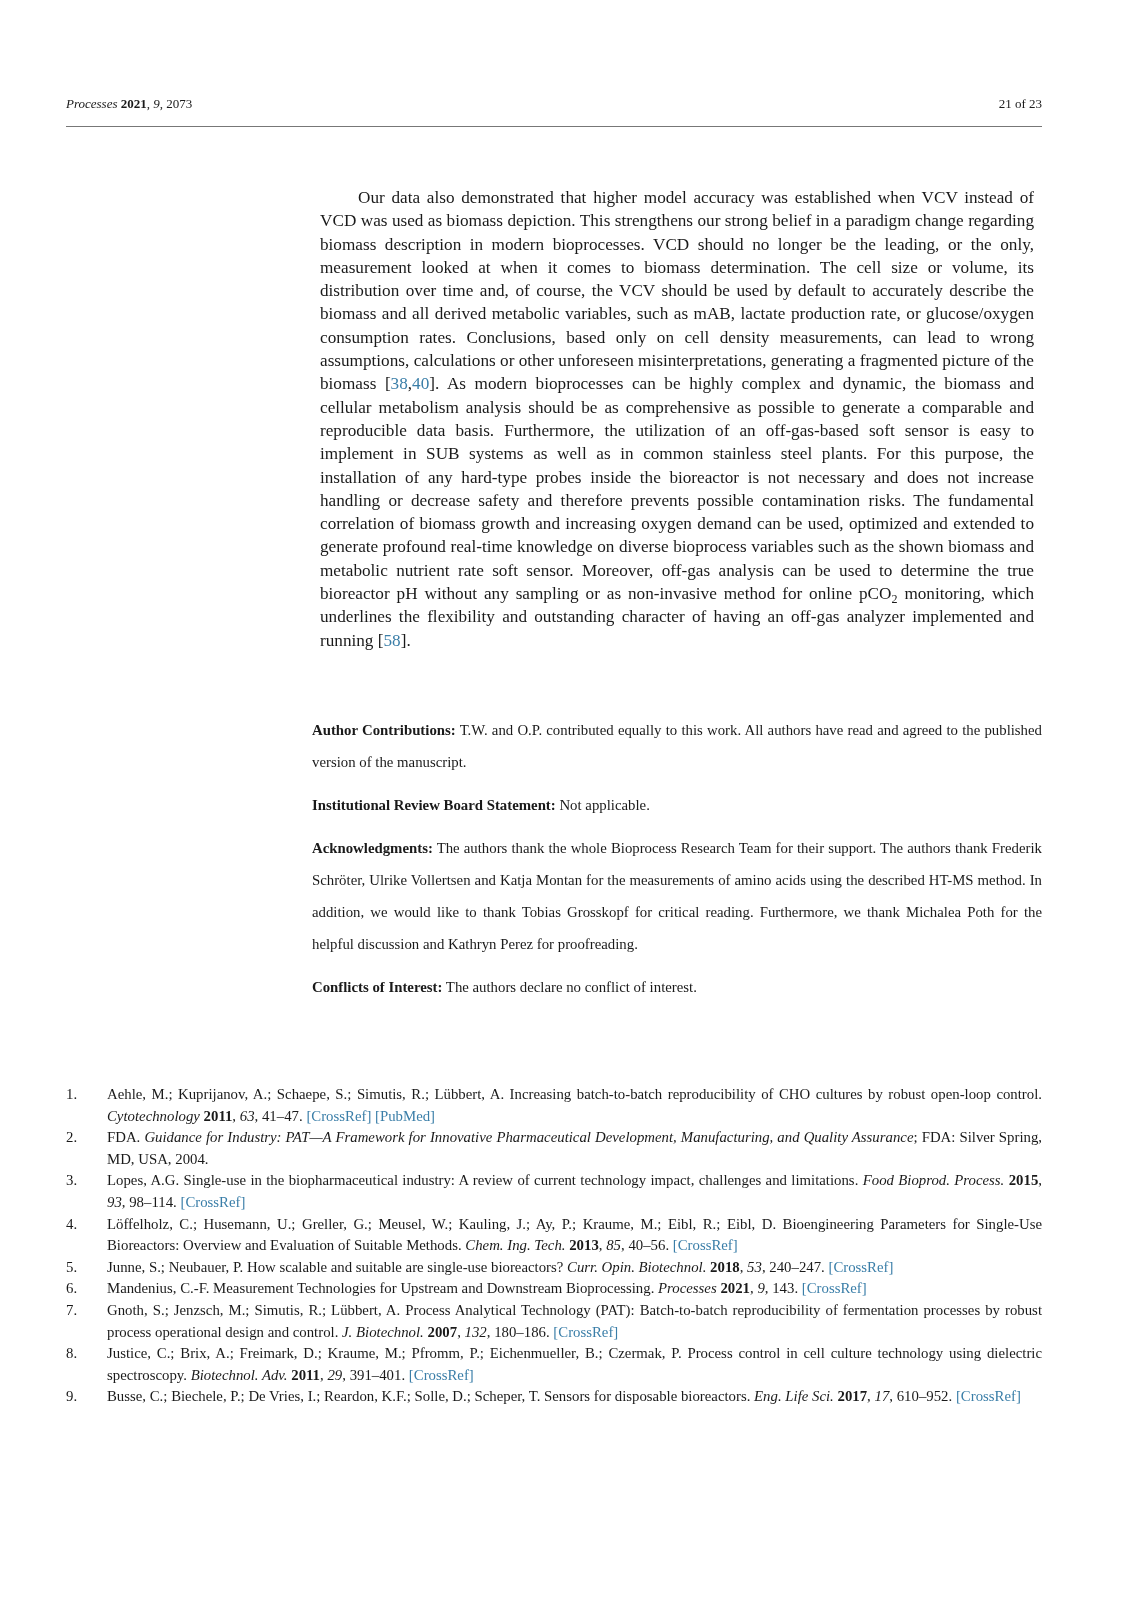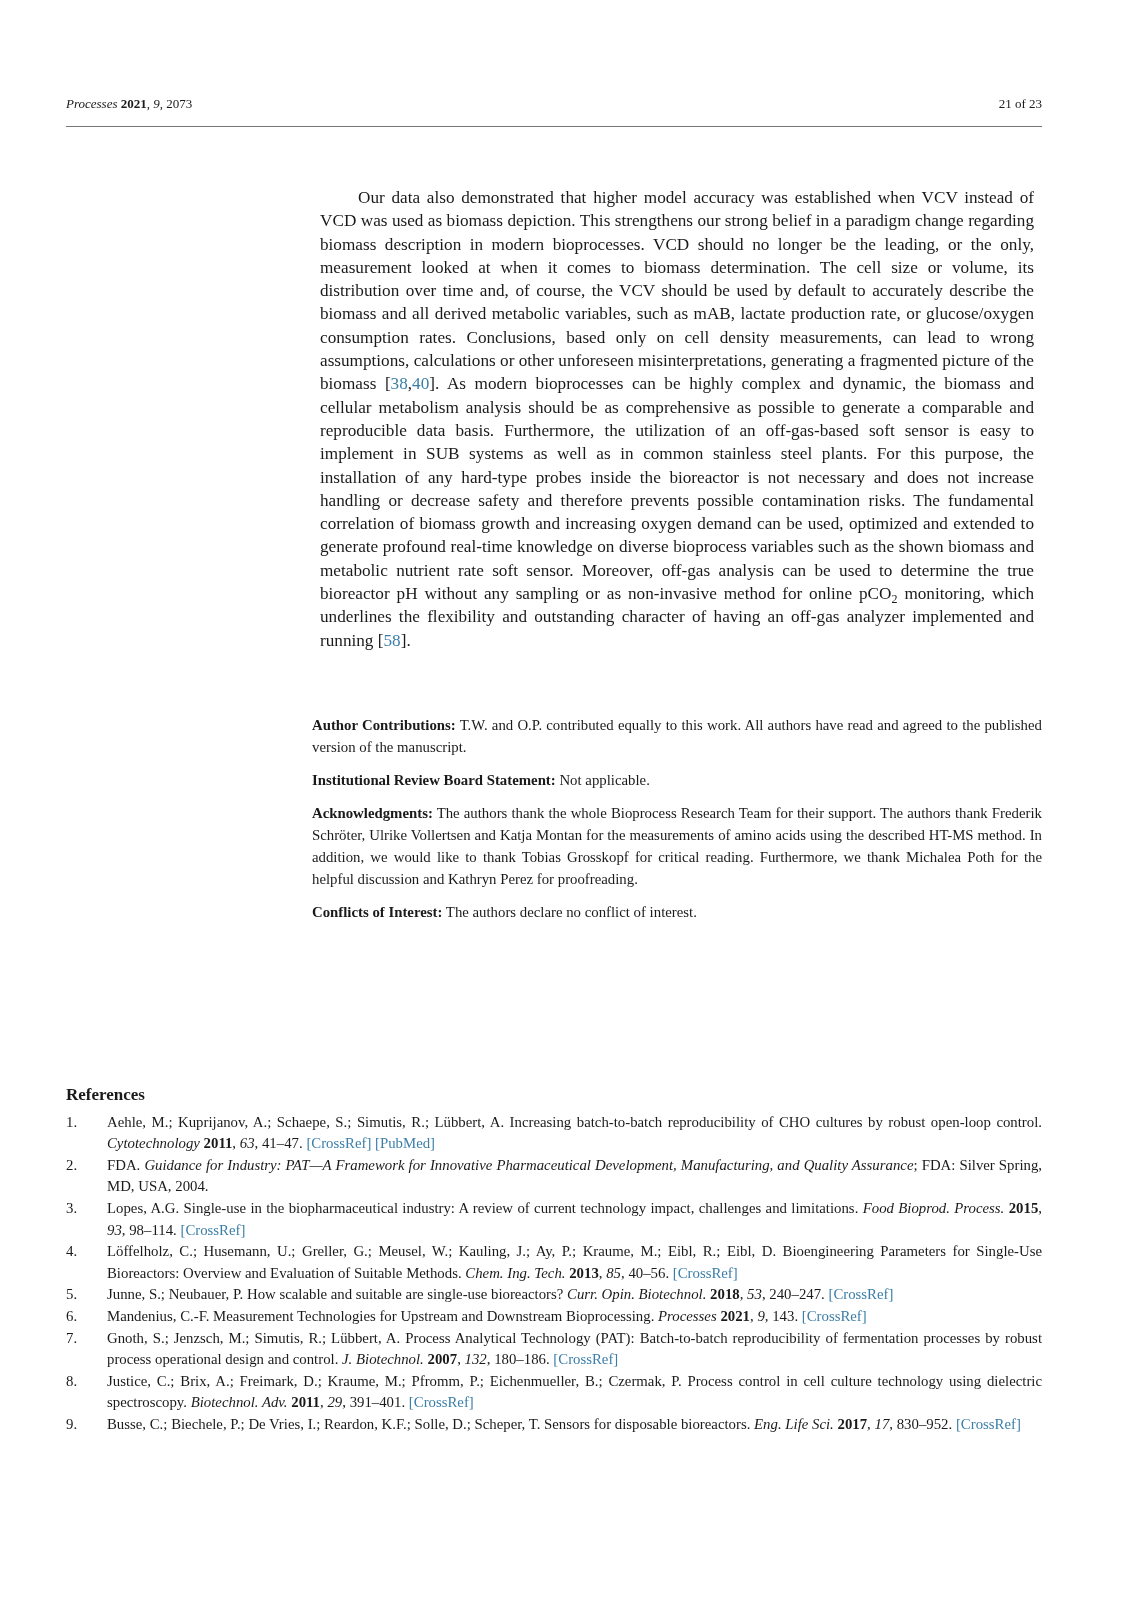--- a/index.html
+++ b/index.html
@@ -20,21 +20,21 @@
       border-top: 1px solid #777;
     }
     .body-col {
       position: absolute; left: 312px; top: 178px; width: 730px;
       font-size: 17.2px; line-height: 23.3px; text-align: justify;
     }
     .body-col p { margin: 8px; text-indent: 38px; }
     .link { color: #3a7ea8; }
     .backmatter {
       position: absolute; left: 312px; top: 714px; width: 730px;
-      font-size: 14.8px; line-height: 22px; text-align: justify;
+      font-size: 14.8px; line-height: 32px; text-align: justify;
     }
     .backmatter .item { margin: 0 0 11px 0; }
     .backmatter .label { font-weight: bold; }
     sub { font-size: 0.7em; vertical-align: -0.3em; line-height: 0; }
     .refs {
       position: absolute; left: 66px; top: 1084px; width: 976px;
       font-size: 14.8px; line-height: 21.6px;
     }
     .refs h2 {
       font-size: 17px; font-weight: bold; margin: 0 0 6px 0;
@@ -59,21 +59,20 @@
 </div>
 
 <div class="backmatter">
   <p class="item"><span class="label">Author Contributions:</span><span> T.W. and O.P. contributed equally to this work. All authors have read and agreed to the published version of the manuscript.</span></p>
   <p class="item"><span class="label">Institutional Review Board Statement:</span><span> Not applicable.</span></p>
   <p class="item"><span class="label">Acknowledgments:</span><span> The authors thank the whole Bioprocess Research Team for their support. The authors thank Frederik Schröter, Ulrike Vollertsen and Katja Montan for the measurements of amino acids using the described HT-MS method. In addition, we would like to thank Tobias Grosskopf for critical reading. Furthermore, we thank Michalea Poth for the helpful discussion and Kathryn Perez for proofreading.</span></p>
   <p class="item"><span class="label">Conflicts of Interest:</span><span> The authors declare no conflict of interest.</span></p>
 </div>
 
 <div class="refs">
-  <h2>References</h2>
 
   <div class="ref">
     <span class="num">1.</span>
     <span class="txt"><span>Aehle, M.; Kuprijanov, A.; Schaepe, S.; Simutis, R.; Lübbert, A. Increasing batch-to-batch reproducibility of CHO cultures by robust open-loop control. </span><i>Cytotechnology</i> <b>2011</b>, <i>63</i>, <span>41–47.</span> <a class="link">[CrossRef]</a> <a class="link">[PubMed]</a></span>
   </div>
 
   <div class="ref">
     <span class="num">2.</span>
     <span class="txt"><span>FDA. </span><i>Guidance for Industry: PAT—A Framework for Innovative Pharmaceutical Development, Manufacturing, and Quality Assurance</i><span>; FDA: Silver Spring, MD, USA, 2004.</span></span>
   </div>
@@ -103,15 +102,15 @@
     <span class="txt"><span>Gnoth, S.; Jenzsch, M.; Simutis, R.; Lübbert, A. Process Analytical Technology (PAT): Batch-to-batch reproducibility of fermentation processes by robust process operational design and control. </span><i>J. Biotechnol.</i> <b>2007</b>, <i>132</i>, <span>180–186.</span> <a class="link">[CrossRef]</a></span>
   </div>
 
   <div class="ref">
     <span class="num">8.</span>
     <span class="txt"><span>Justice, C.; Brix, A.; Freimark, D.; Kraume, M.; Pfromm, P.; Eichenmueller, B.; Czermak, P. Process control in cell culture technology using dielectric spectroscopy. </span><i>Biotechnol. Adv.</i> <b>2011</b>, <i>29</i>, <span>391–401.</span> <a class="link">[CrossRef]</a></span>
   </div>
 
   <div class="ref">
     <span class="num">9.</span>
-    <span class="txt"><span>Busse, C.; Biechele, P.; De Vries, I.; Reardon, K.F.; Solle, D.; Scheper, T. Sensors for disposable bioreactors. </span><i>Eng. Life Sci.</i> <b>2017</b>, <i>17</i>, <span>830–952.</span> <a class="link">[CrossRef]</a></span>
+    <span class="txt"><span>Busse, C.; Biechele, P.; De Vries, I.; Reardon, K.F.; Solle, D.; Scheper, T. Sensors for disposable bioreactors. </span><i>Eng. Life Sci.</i> <b>2017</b>, <i>17</i>, <span>610–952.</span> <a class="link">[CrossRef]</a></span>
   </div>
 </div>
 
 </body></html>

